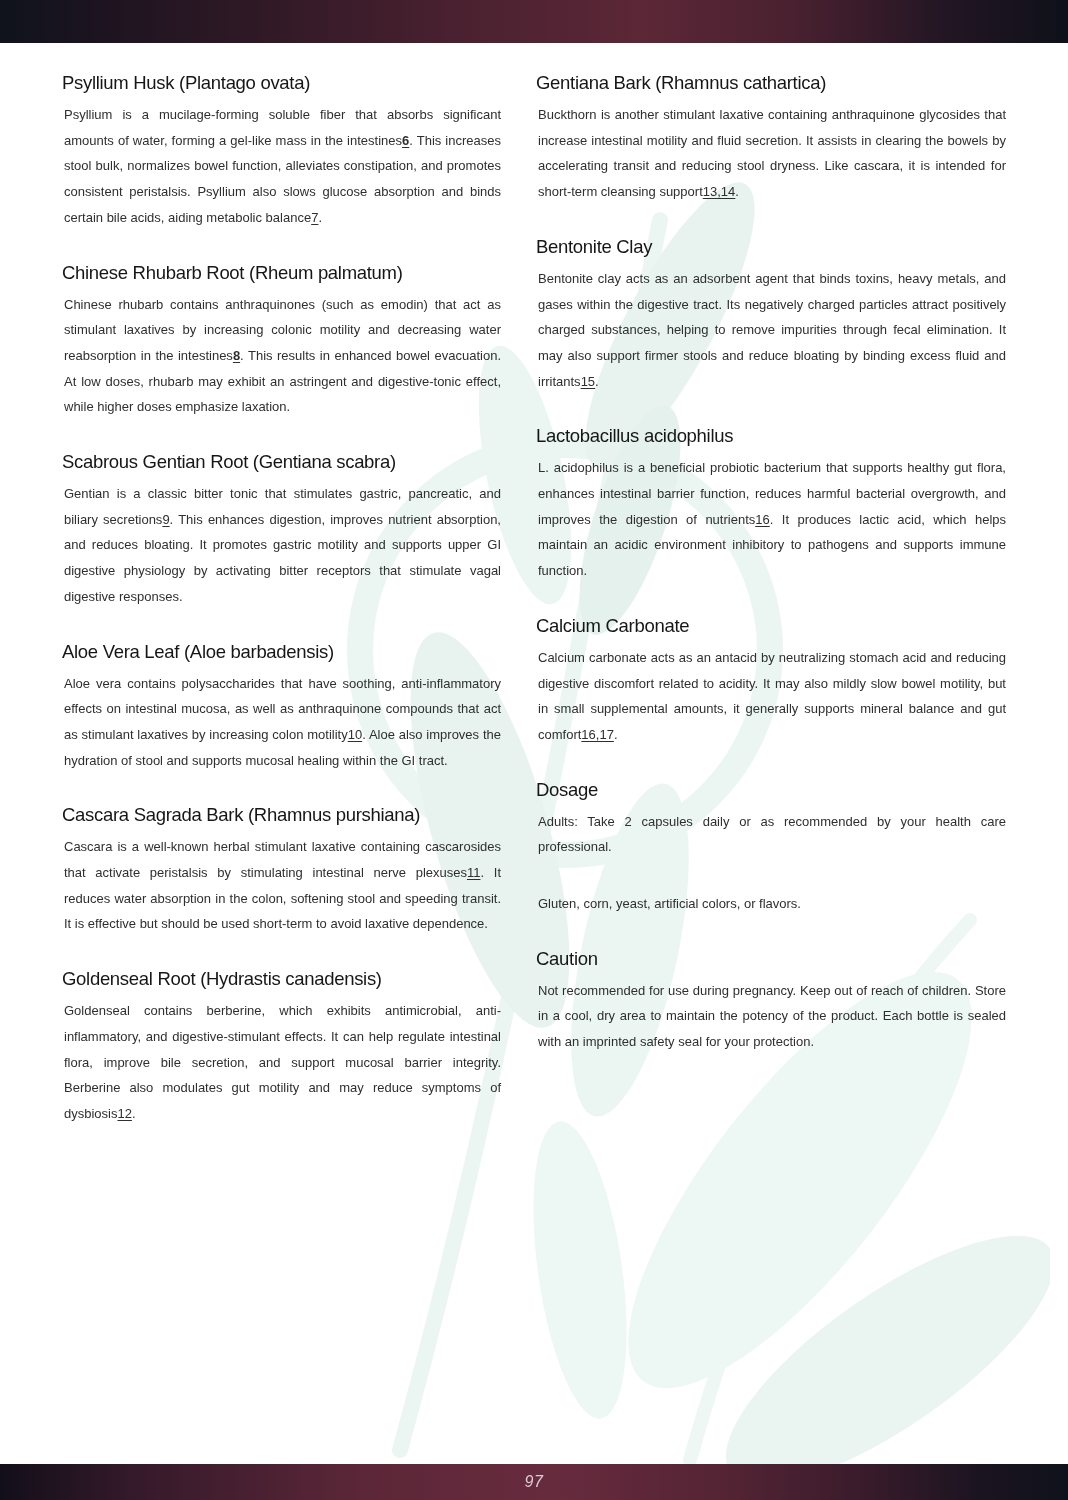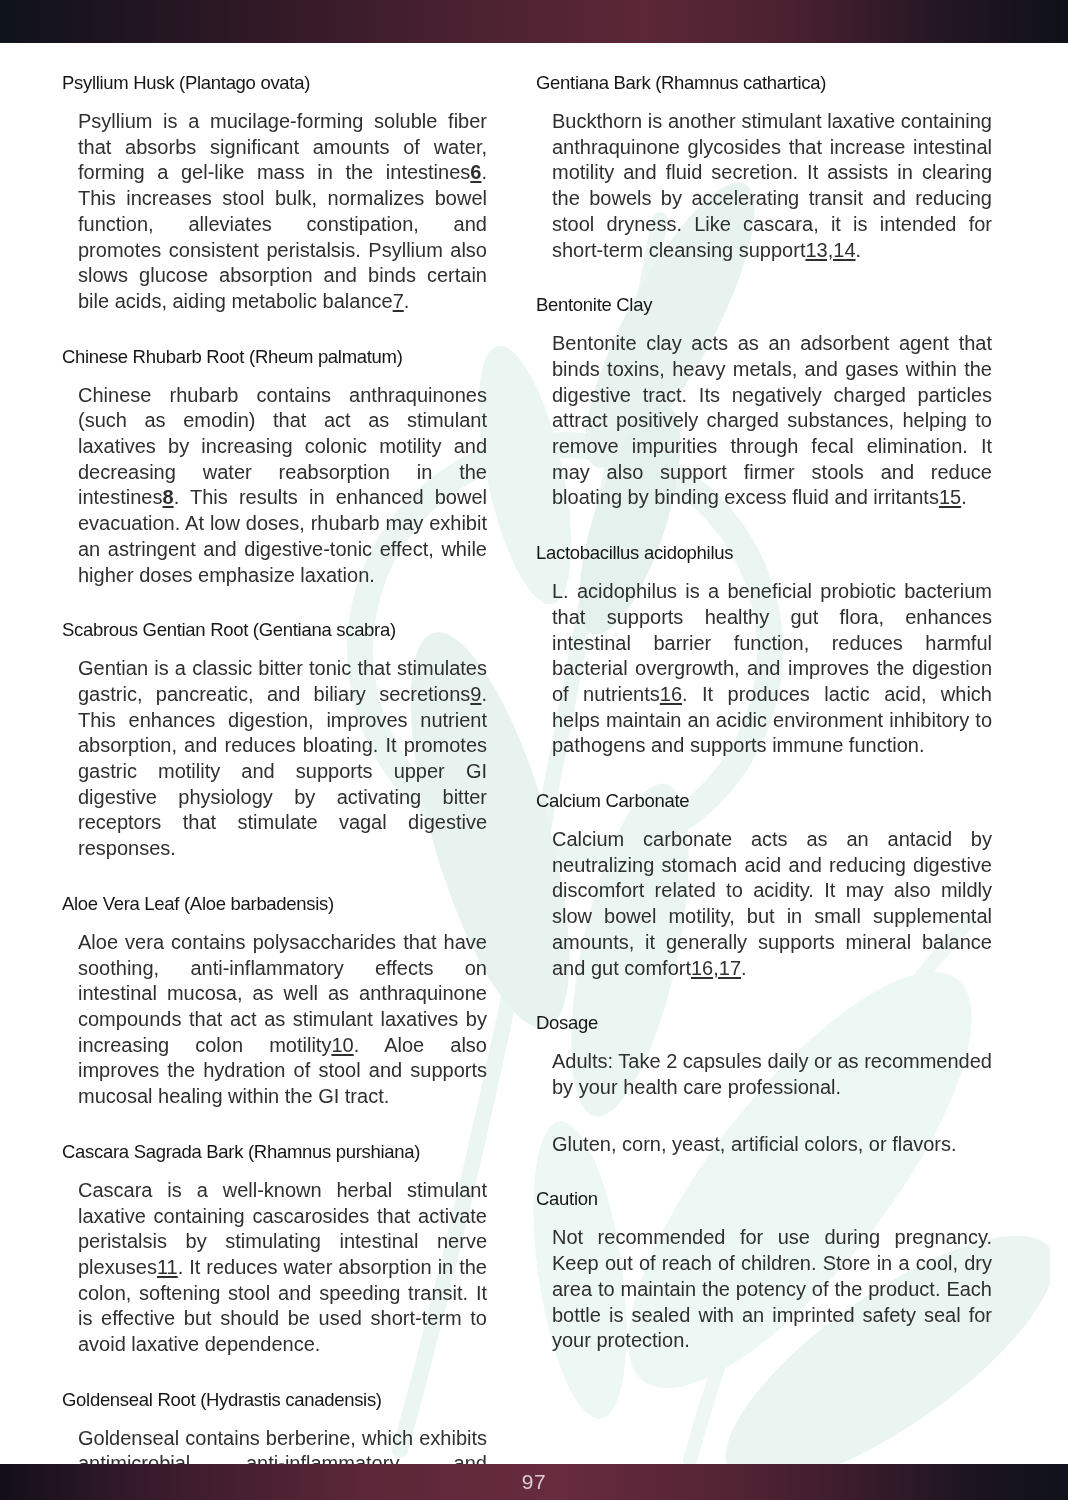--- a/index.html
+++ b/index.html
@@ -18,41 +18,41 @@
   }
   .footer-bar {
     position: absolute; bottom: 0; left: 0; width: 1068px; height: 36px;
     background: linear-gradient(90deg,
       #120f19 0%, #33192a 12%, #5c2738 34%, #672b3e 52%,
       #57253594 68%, #3b1c2c 80%, #1a1420 92%, #0f121b 100%);
     background-color: #4f2233;
     display: flex; align-items: center; justify-content: center;
   }
   .page-number {
-    color: #ddccd3; font-size: 21px; letter-spacing: 0.5px;
+    color: #ddccd3; font-size: 16px; letter-spacing: 0.5px; font-style: italic;
   }
   .watermark {
     position: absolute; left: 330px; top: 90px;
     pointer-events: none; opacity: 0.55;
   }
   .content {
     position: absolute; top: 72px; left: 62px; width: 946px;
     display: grid; grid-template-columns: 441px 472px; column-gap: 33px;
   }
   .col { min-width: 0; }
   section { margin: 0 0 31px 0; }
   section h3 {
     margin: 0 0 9px 0;
     font-size: 18.5px; line-height: 21px;
     font-weight: 400; color: #161616;
     letter-spacing: -0.3px;
   }
   section p {
-    margin: 16px;
-    font-size: 20px; line-height: 25.7px;
+    margin: 2px;
+    font-size: 13px; line-height: 25.7px;
     color: #2f2f2f;
     text-align: justify;
   }
   .ref { text-decoration: underline; text-underline-offset: 2px; }
   .ref.bold { font-weight: 700; }
 </style>
 </head>
 <body>
 
 <div class="header-bar"></div>

